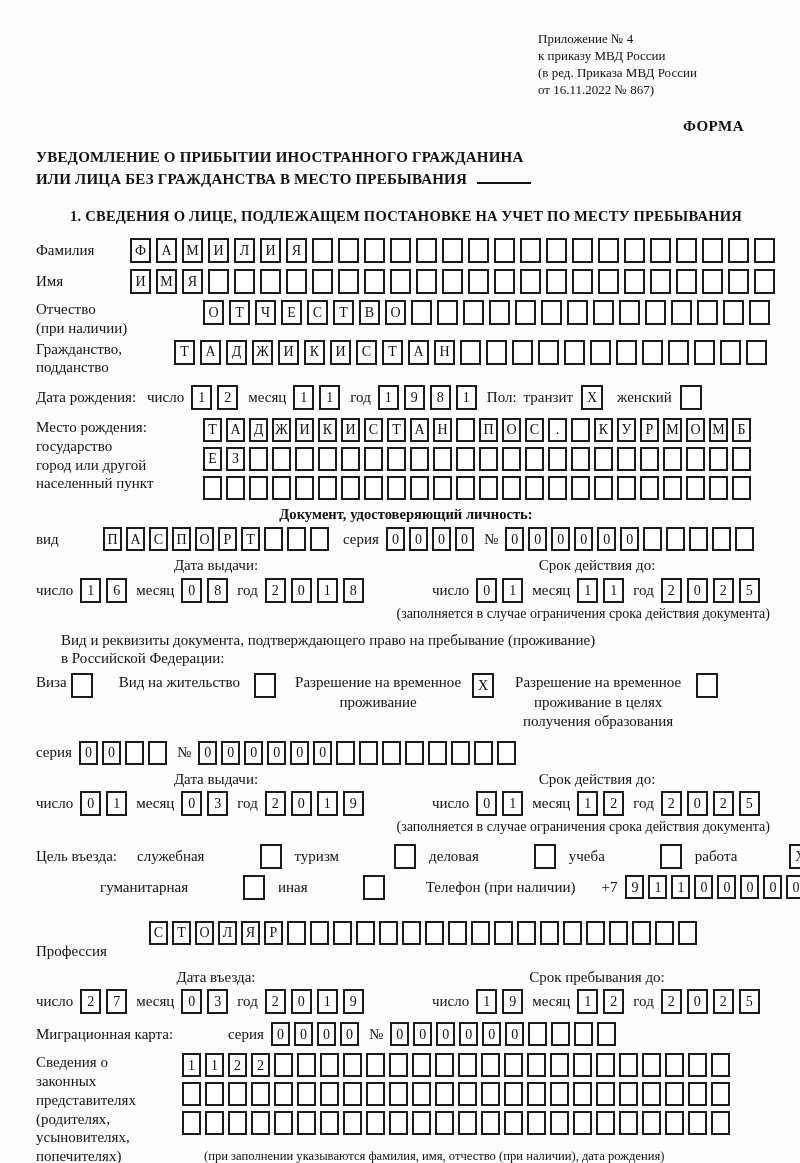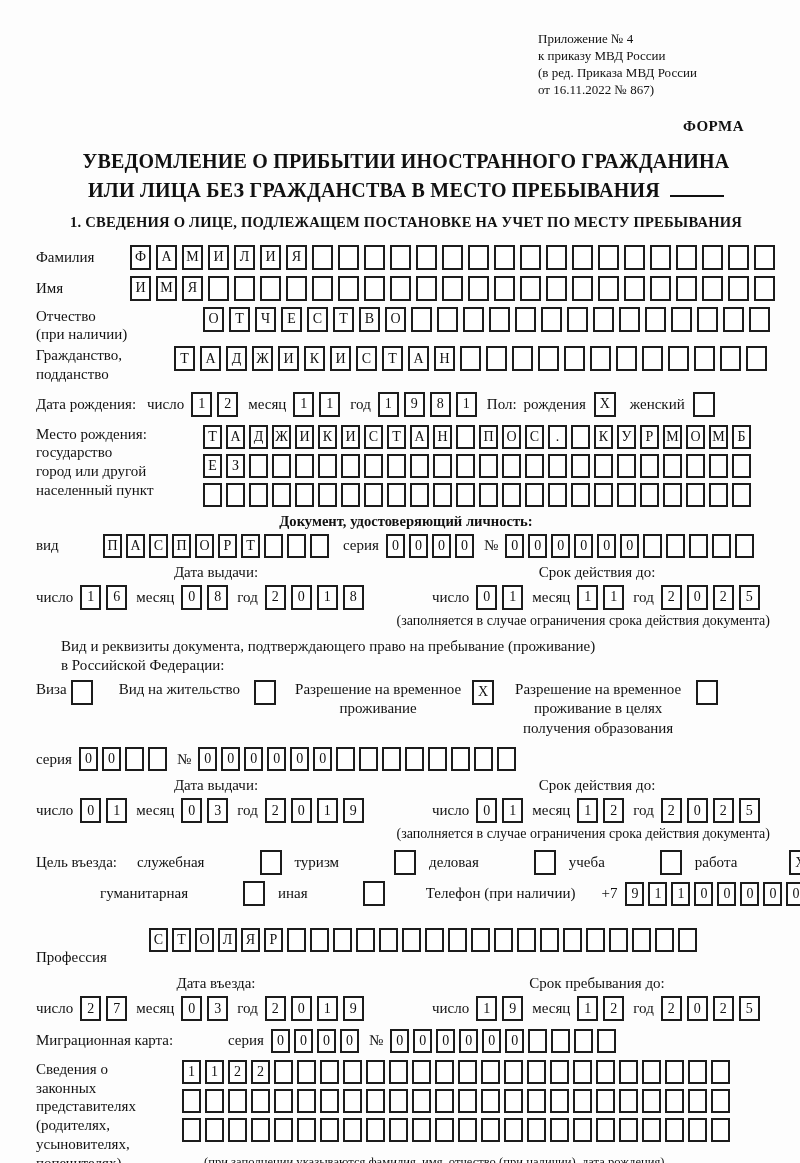--- a/index.html
+++ b/index.html
@@ -7,23 +7,23 @@
   .page {
     width: 800px; height: 1163px; margin: 0 auto;
     background: #fdfdfd; color: #111;
     font-family: "Liberation Serif", "DejaVu Serif", serif;
     font-size: 15px; line-height: 1.25;
     padding: 30px 24px 0 36px; overflow: hidden; position: relative;
   }
   .hdr { margin-left: auto; margin-right: 20px; width: 218px; font-size: 13px; line-height: 1.32; }
   .hdr .ed { margin-top: 0; }
   .forma { text-align: right; padding-right: 32px; font-weight: bold; margin-top: 18px; letter-spacing: .5px; }
-  .title { text-align: center; font-weight: bold; margin-top: 12px; font-size: 20px; line-height: 1.45; letter-spacing: .2px; }
+  .title { font-weight: bold; margin-top: 12px; font-size: 15px; line-height: 1.45; letter-spacing: .2px; }
   .blank { display: inline-block; width: 54px; border-bottom: 2px solid #111; height: 14px; margin-left: 10px; }
-  .sec1 { text-align: center; font-weight: bold; margin-top: 8px; font-size: 14.6px; letter-spacing: .2px; }
+  .sec1 { text-align: center; font-weight: bold; margin-top: 16px; font-size: 14.6px; letter-spacing: .2px; }
 
   .frow { display: flex; align-items: flex-start; margin-top: 6px; }
   .ai-c { align-items: center; }
   .flabel { flex: none; }
   .w94 { width: 94px; } .w110 { width: 111px; } .w138 { width: 138px; }
   .w166 { width: 167px; } .w112 { width: 113px; margin-top: 36px; } .w150 { width: 152px; } .w67 { width: 67px; }
   .cells { display: flex; gap: 5px; flex: none; }
   .cell {
     flex: none; width: 21px; height: 25px; border: 2px solid #1c1c1c;
     display: flex; align-items: center; justify-content: center;
@@ -218,21 +218,21 @@
         <div class="cell">1</div>
       </div>
     <span class="dword ml10">год</span>
     <div class="cells">
         <div class="cell">1</div>
         <div class="cell">9</div>
         <div class="cell">8</div>
         <div class="cell">1</div>
       </div>
     <span class="dword ml10">Пол:</span>
-    <span class="dword" style="margin-right:0">рождения</span>
+    <span class="dword" style="margin-right:0">транзит</span>
     <span class="cb">X</span>
     <span class="dword ml14" style="margin-right:0">женский</span>
     <span class="cb"></span>
   </div>
 
   <div class="frow" style="margin-top:8px">
     <div class="flabel w166">
       <div>Место рождения:</div>
       <div>государство</div>
       <div>город или другой</div>

